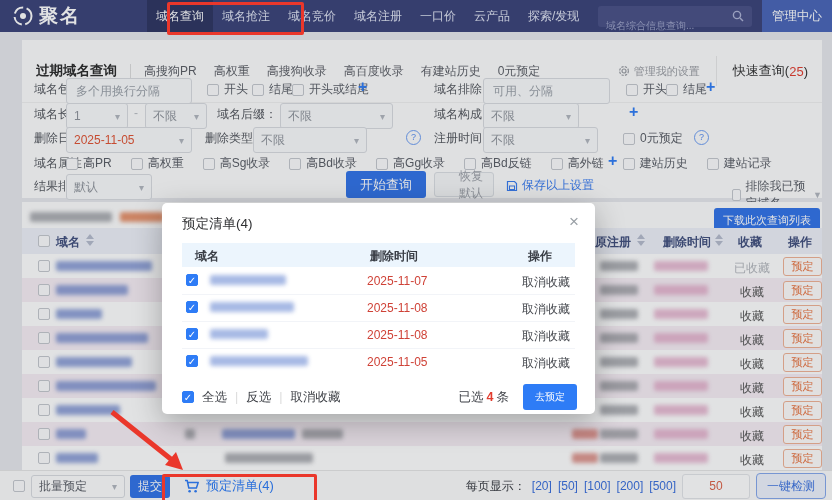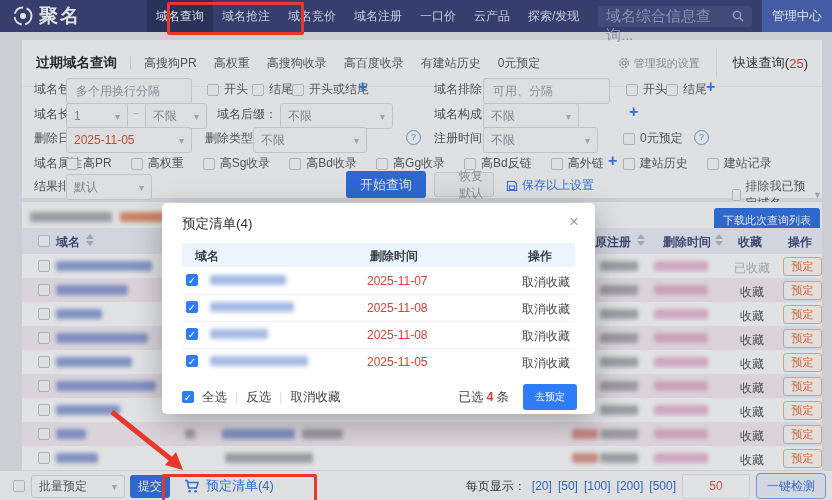--- a/index.html
+++ b/index.html
@@ -8,29 +8,29 @@
   .abs{position:absolute;}
 
   
   .navbar{position:absolute;top:0;left:0;width:832px;height:32px;background:#3b4379;display:flex;align-items:center;color:#fff;z-index:10;}
   .logo{display:flex;align-items:center;margin-left:12px;}
   .logo-text{font-size:19px;font-weight:bold;letter-spacing:2px;margin-left:5px;}
   .nav-items{display:flex;margin-left:66px;height:32px;}
   .nav-item{padding:0 9px;line-height:32px;font-size:12px;color:#dfe3f2;cursor:pointer;white-space:nowrap;}
   .nav-item.active{background:#2e3562;color:#fff;}
   .nav-search{margin-left:auto;width:138px;height:21px;background:#4a5187;border-radius:3px;display:flex;align-items:center;padding:0 8px;}
-  .nav-search span{font-size:15px;color:#9ba1c6;flex:1;margin-top:20px;}
+  .nav-search span{font-size:10px;color:#9ba1c6;flex:1;margin-top:20px;}
   .admin-btn{width:70px;height:32px;background:#4a66b8;display:flex;align-items:center;justify-content:center;font-size:12.5px;margin-left:10px;}
 
   
   .card{position:absolute;left:22px;width:800px;background:#fdfdfd;}
   .card1{top:40px;height:158px;}
   .card2{top:202px;height:268px;}
 
-  .tbrow{height:30px;display:flex;align-items:center;padding:8px 14px;border-bottom:1px solid #f0f0f0;}
+  .tbrow{height:30px;display:flex;align-items:center;padding:16px 14px;border-bottom:1px solid #f0f0f0;}
   .tb-title{font-size:13.5px;font-weight:bold;color:#2c2c2c;}
   .vdiv{width:1px;height:14px;background:#ddd;margin:0 13px;}
   .tb-link{font-size:12px;color:#5c5f66;margin-right:17px;cursor:pointer;}
   .tb-settings{display:flex;align-items:center;color:#9a9da3;font-size:11px;gap:4px;cursor:pointer;}
   .qq{border-left:1px solid #e8e8e8;padding-left:16px;margin-left:16px;height:30px;display:flex;align-items:center;font-size:13px;color:#333;cursor:pointer;}
   .qq .cnt{color:#e23c2e;}
 
   
   .fr{position:absolute;left:0;right:0;height:22px;font-size:12px;color:#5a5e66;}
   .fl{position:absolute;top:3px;color:#55585f;}

